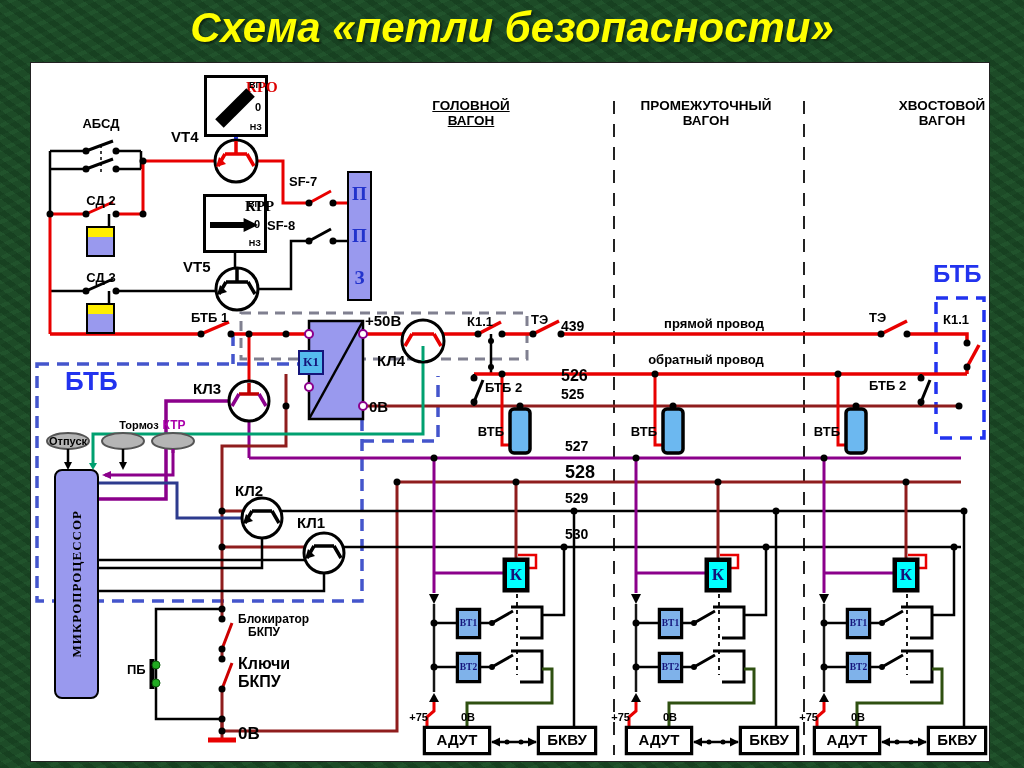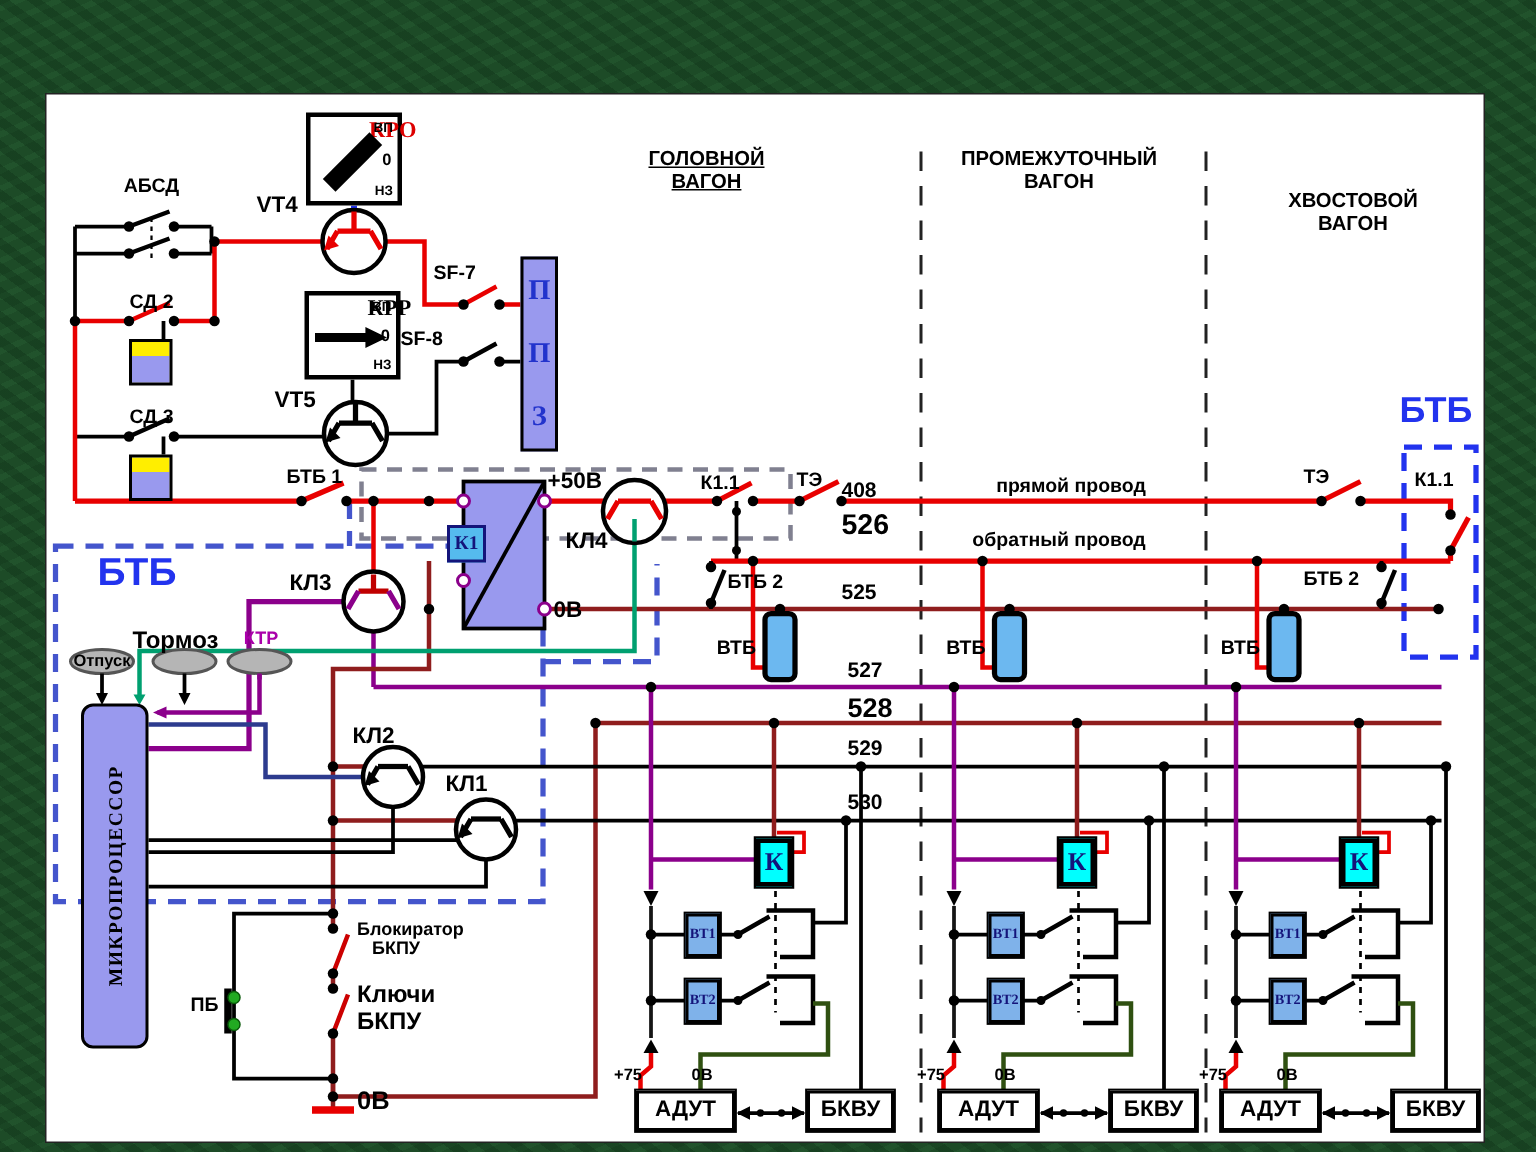--- a/index.html
+++ b/index.html
@@ -33,20 +33,21 @@
     font-weight:bold;font-size:15px;text-align:center;line-height:22px;}
   .sensor{position:absolute;box-sizing:border-box;border:2.5px solid #000;width:29px;height:31px;
     background:linear-gradient(#ffee00 0 35%, #9999ee 35% 100%);}
   #kro-box,#krr-box{border-width:3.5px;}
   .posmark{position:absolute;font-weight:bold;}
 </style>
 </head>
 <body>
 
 <div id="stage">
+  <div id="title">Схема «петли безопасности»</div>
 
   <div id="canvas">
 
     <svg id="wires" width="958" height="698" viewBox="0 0 958 698">
       <defs>
 
         <g id="mod">
           <path d="M0,395 V530" stroke="#8b008b" stroke-width="3" fill="none"></path>
           <path d="M-5,531 L5,531 L0,541 Z" fill="#000"></path>
           <path d="M0,541 V629" stroke="#151515" stroke-width="2.5" fill="none"></path>
@@ -314,21 +315,21 @@
     </svg>
 
     <div class="lbl c colhead" style="left:380px;top:36px;width:120px;text-decoration:underline;">
       <div>ГОЛОВНОЙ</div>
         <div>ВАГОН</div>
     </div>
     <div class="lbl c colhead" style="left:595px;top:36px;width:160px;">
       <div>ПРОМЕЖУТОЧНЫЙ</div>
         <div>ВАГОН</div>
     </div>
-    <div class="lbl c colhead" style="left:803px;top:36px;width:136px;margin-top:28px;">
+    <div class="lbl c colhead" style="left:843px;top:36px;width:136px;">
       <div>ХВОСТОВОЙ</div>
         <div>ВАГОН</div>
     </div>
 
     <div class="box" id="kro-box" style="left:173px;top:12px;width:64px;height:62px;">
       <span class="posmark serif" style="left:3px;top:1px;color:#dd0000;font-size:15px;">КРО</span>
       <span class="posmark" style="right:3px;top:2px;font-size:9px;">ВП</span>
       <span class="posmark" style="right:4px;top:23px;font-size:11px;">0</span>
       <span class="posmark" style="right:3px;bottom:2px;font-size:9px;">НЗ</span>
       <div style="position:absolute;left:6px;top:24px;width:44px;height:12px;background:#000;transform:rotate(-45deg);"></div>
@@ -365,31 +366,31 @@
     <div class="lbl" style="left:266px;top:452px;font-size:15px;">КЛ1</div>
     <div class="lbl" style="left:334px;top:250px;font-size:15px;">+50В</div>
     <div class="lbl" style="left:338px;top:336px;font-size:15px;">0В</div>
 
     <div style="position:absolute;left:243px;top:287px;width:26px;height:25px;box-sizing:border-box;border:2.5px solid #14147a;background:#55bbee;color:#14147a;font:bold 13px 'Liberation Serif',serif;text-align:center;line-height:20px;margin-left:24px;">
       <span>К1</span>
     </div>
 
     <div class="lbl" style="left:34px;top:304px;font-size:26px;color:#2233ee;">БТБ</div>
     <div class="lbl c" style="left:6px;top:372px;width:62px;font-size:11px;">Отпуск</div>
-    <div class="lbl c" style="left:56px;top:356px;width:60px;font-size:16px;">Тормоз</div>
+    <div class="lbl c" style="left:78px;top:356px;width:60px;font-size:11px;">Тормоз</div>
     <div class="lbl c" style="left:124px;top:356px;width:38px;font-size:12px;color:#aa00aa;">КТР</div>
     <div style="position:absolute;left:23px;top:406px;width:45px;height:230px;box-sizing:border-box;border:2.5px solid #000;border-radius:8px;background:#9999ee;display:flex;align-items:center;justify-content:center;">
       <span style="writing-mode:vertical-rl;transform:rotate(180deg);font:bold 13px 'Liberation Serif',serif;letter-spacing:1px;color:#000;">МИКРОПРОЦЕССОР</span>
     </div>
 
     <div class="lbl" style="left:436px;top:252px;font-size:13px;">К1.1</div>
     <div class="lbl" style="left:500px;top:250px;font-size:13px;">ТЭ</div>
-    <div class="lbl" style="left:530px;top:256px;font-size:14px;">408</div>
+    <div class="lbl" style="left:530px;top:256px;font-size:14px;">439</div>
     <div class="lbl c" style="left:608px;top:254px;width:150px;font-size:13px;">прямой провод</div>
-    <div class="lbl" style="left:530px;top:278px;font-size:19px;">526</div>
+    <div class="lbl" style="left:530px;top:304px;font-size:16px;">526</div>
     <div class="lbl c" style="left:600px;top:290px;width:150px;font-size:13px;">обратный провод</div>
     <div class="lbl" style="left:530px;top:324px;font-size:14px;">525</div>
     <div class="lbl" style="left:454px;top:318px;font-size:13px;">БТБ 2</div>
     <div class="lbl" style="left:838px;top:316px;font-size:13px;">БТБ 2</div>
     <div class="lbl" style="left:838px;top:248px;font-size:13px;">ТЭ</div>
     <div class="lbl" style="left:912px;top:250px;font-size:13px;">К1.1</div>
     <div class="lbl" style="left:902px;top:198px;font-size:24px;color:#2233ee;">БТБ</div>
 
     <div class="lbl r" style="left:435px;top:362px;width:38px;font-size:13px;">ВТБ</div>
     <div class="lbl r" style="left:588px;top:362px;width:38px;font-size:13px;">ВТБ</div>

